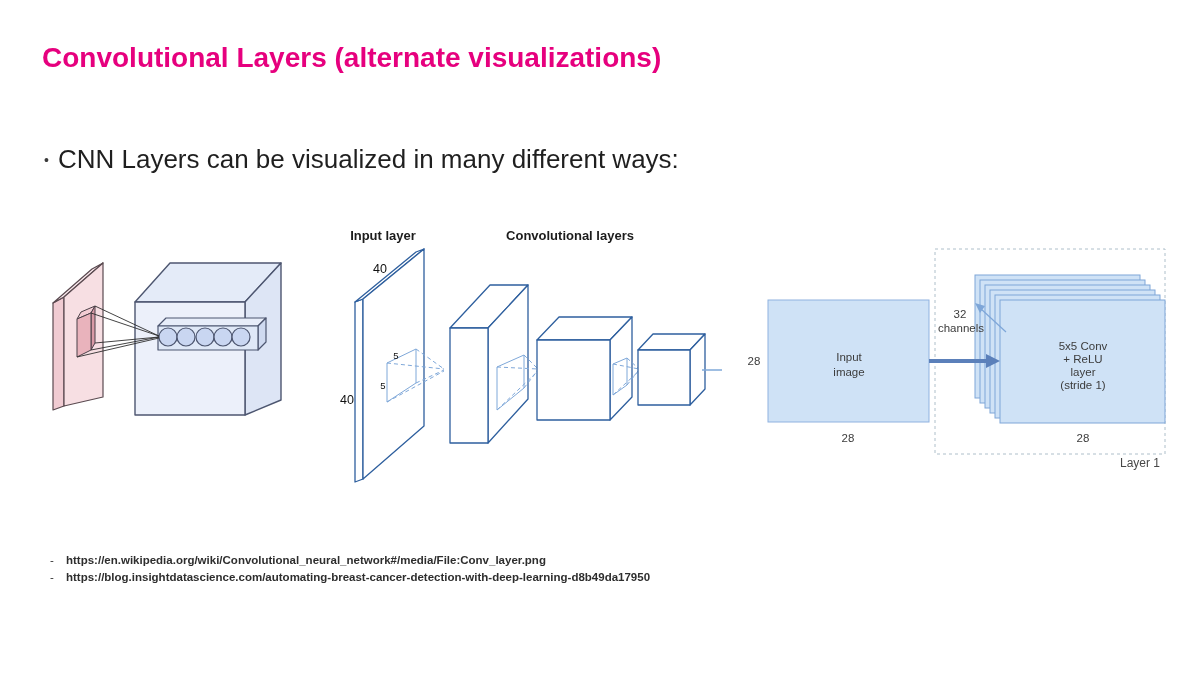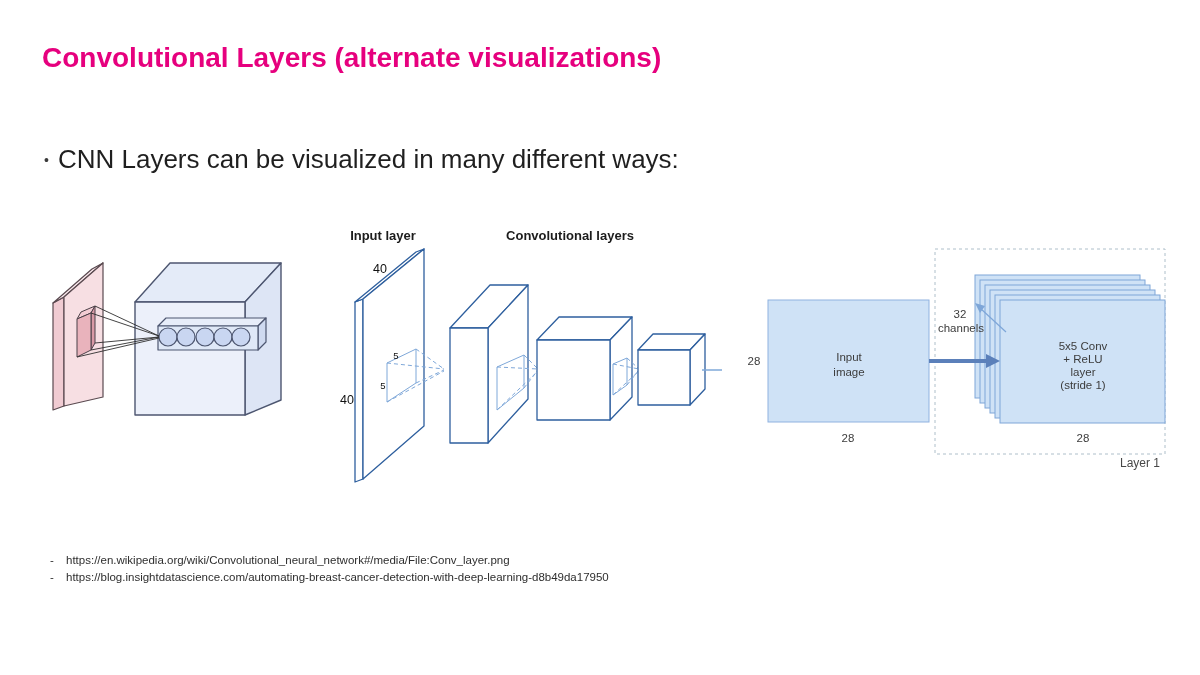--- a/index.html
+++ b/index.html
@@ -18,21 +18,21 @@
   .bullet-text{font-size:26px;color:#1f1f1f;white-space:nowrap;}
   .diagram{position:absolute;}
   .svg-left{left:40px;top:250px;}
   .svg-mid{left:330px;top:215px;}
   .svg-right{left:735px;top:240px;}
   .sources{
     position:absolute;left:46px;top:552px;font-size:11.5px;color:#2e2e2e;line-height:17px;
   }
   .src-item{display:flex;}
   .src-dash{width:16px;padding-left:4px;}
-  .src-text{white-space:nowrap;}
+  .src-text{white-space:nowrap;font-weight:bold;}
   .page-number{
     position:absolute;left:46px;top:645px;font-size:16px;color:#8a8a8a;
   }
   
   text{font-family:"Liberation Sans", sans-serif;}
   .mid-label{font-size:13px;font-weight:700;fill:#1c1c1c;}
   .mid-dim{font-size:12.5px;fill:#111111;}
   .mid-k{font-size:9.5px;fill:#111111;}
   .rt-text{font-size:11.5px;fill:#3c3c3c;}
   .rt-layer{font-size:12px;fill:#474747;}

